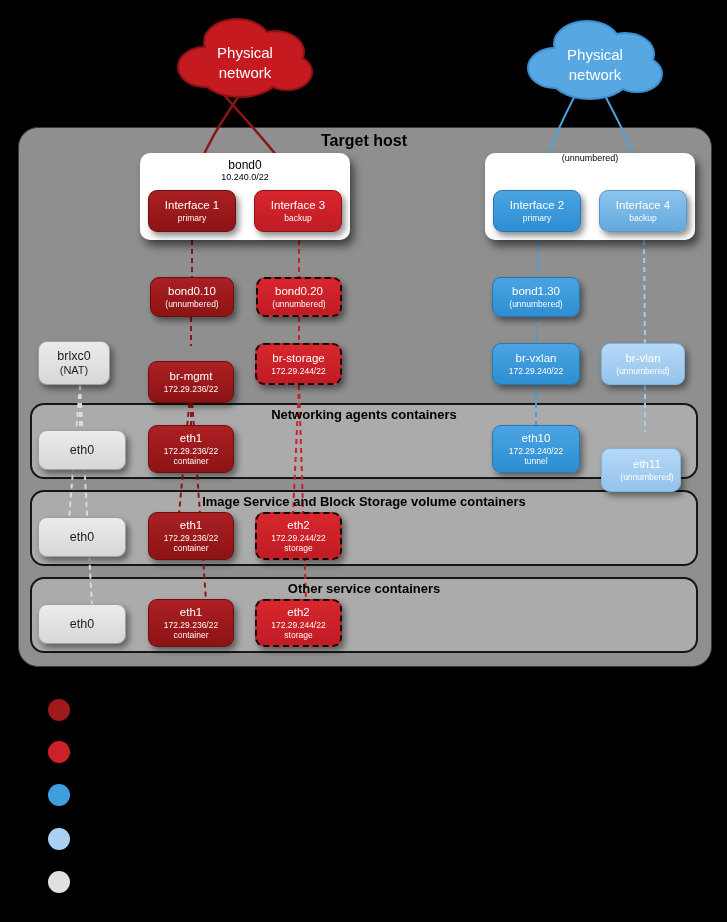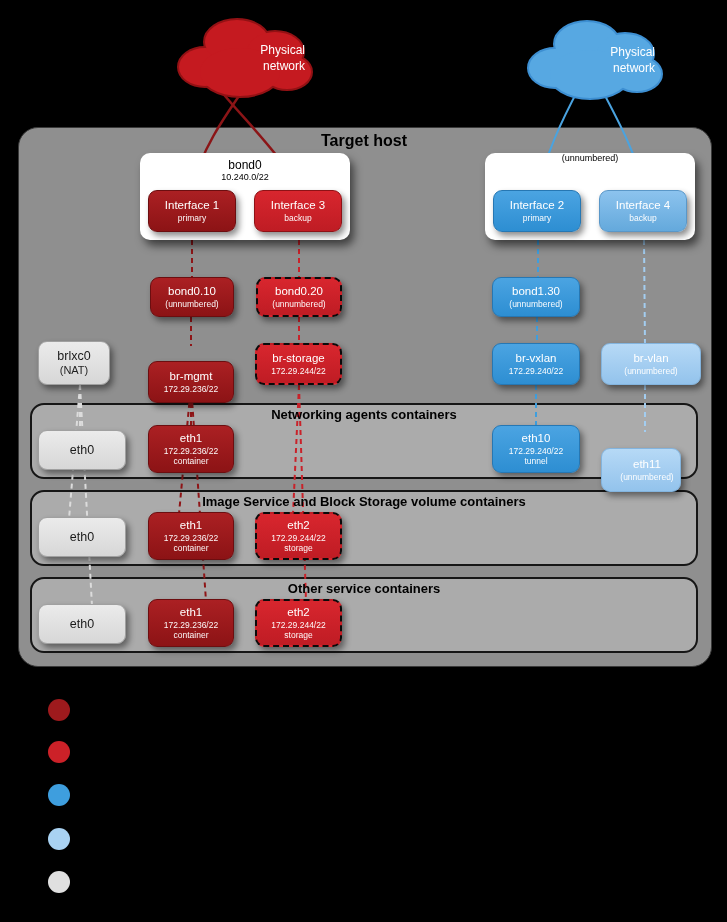--- a/index.html
+++ b/index.html
@@ -44,22 +44,22 @@
   .gray-node .t { font-size:12.5px; }
   .gray-node .s { font-size:11px;text-align:center; }
   .bond {
     position:absolute; z-index:4; background:#fff; border-radius:10px;
     box-shadow:4px 6px 9px rgba(0,0,0,.55);
   }
   .bond .bt { margin-top:5px; text-align:center; font-size:12px; color:#000; }
   .bond .bs { text-align:center; font-size:9px;  color:#000; }
   .iface { width:88px; height:42px; }
   .cloud-label {
-    position:absolute; z-index:5; color:#fff; font-size:12px;
-    text-align:right; white-space:pre-line; line-height:1.3;
+    position:absolute; z-index:5; color:#fff; font-size:15px;
+    text-align:center; white-space:pre-line; line-height:1.3;
   }
   .dot { position:absolute; left:48px; width:22px; height:22px; border-radius:50%; z-index:1; }
 </style>
 </head>
 <body>
 
 <div id="canvas">
 
   <div class="target-host"></div>
   <div class="th-title">Target host</div>
@@ -199,21 +199,21 @@
     <span class="s">172.29.236/22</span>
   </div>
   <div class="node red-dashed" style="left:255px; top:343px; width:87px; height:42px;">
     <span class="t">br-storage</span>
     <span class="s">172.29.244/22</span>
   </div>
   <div class="node blue" style="left:492px; top:343px; width:88px; height:42px;">
     <span class="t">br-vxlan</span>
     <span class="s">172.29.240/22</span>
   </div>
-  <div class="node light-blue" style="left:601px; top:343px; width:100px; height:42px;">
+  <div class="node light-blue" style="left:601px; top:343px; width:84px; height:42px;">
     <span class="t">br-vlan</span>
     <span class="s">(unnumbered)</span>
   </div>
 
   <div class="node gray-node" style="left:38px; top:430px; width:88px; height:40px;">
     <span class="t">eth0</span>
   </div>
   <div class="node dark-red" style="left:148px; top:425px; width:86px; height:48px;">
     <span class="t">eth1</span>
     <span class="s">172.29.236/22</span>

